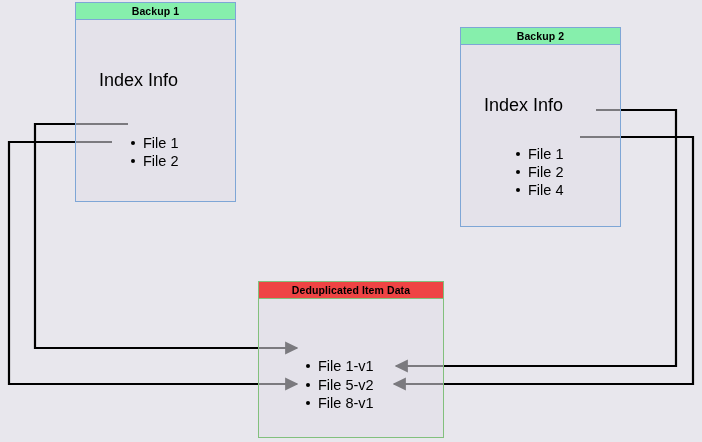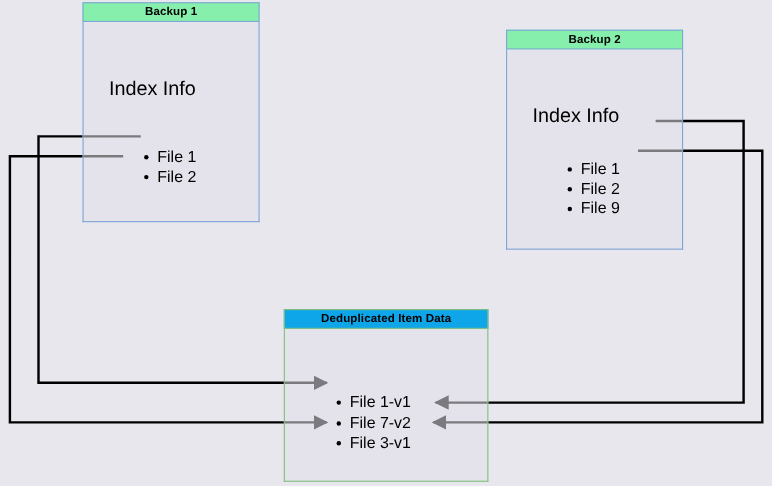--- a/index.html
+++ b/index.html
@@ -52,21 +52,21 @@
   .box-blue .node-header {
     background: #86efac;
     border: 1px solid #7ea6d6;
   }
   .box-blue .node-body {
     border: 1px solid #7ea6d6;
     border-top: none;
   }
   
   .box-green .node-header {
-    background: #0ea5e9;
+    background: #ef4444;
     border: 1px solid #82c07d;
   }
   .box-green .node-body {
     border: 1px solid #82c07d;
     border-top: none;
     padding-left: 36px;
   }
 
   #box-backup-1 { left: 75px;  top: 2px;  width: 161px; height: 200px; }
   #box-backup-1 .node-body { height: 182px; }
@@ -165,39 +165,39 @@
         <li>
           <span class="bullet"></span>
           <span>File 1</span>
         </li>
         <li>
           <span class="bullet"></span>
           <span>File 2</span>
         </li>
         <li>
           <span class="bullet"></span>
-          <span>File 9</span>
+          <span>File 4</span>
         </li>
       </ul>
     </div>
   </div>
 
   <div class="node-box box-green" id="box-dedup">
     <div class="node-header">Deduplicated Item Data</div>
     <div class="node-body">
       <ul class="file-list" id="dedup-file-list">
         <li>
           <span class="bullet"></span>
           <span>File 1-v1</span>
         </li>
         <li>
           <span class="bullet"></span>
-          <span>File 7-v2</span>
-        </li>
-        <li>
-          <span class="bullet"></span>
-          <span>File 3-v1</span>
+          <span>File 5-v2</span>
+        </li>
+        <li>
+          <span class="bullet"></span>
+          <span>File 8-v1</span>
         </li>
       </ul>
     </div>
   </div>
 
 </div>
 
 </body></html>

